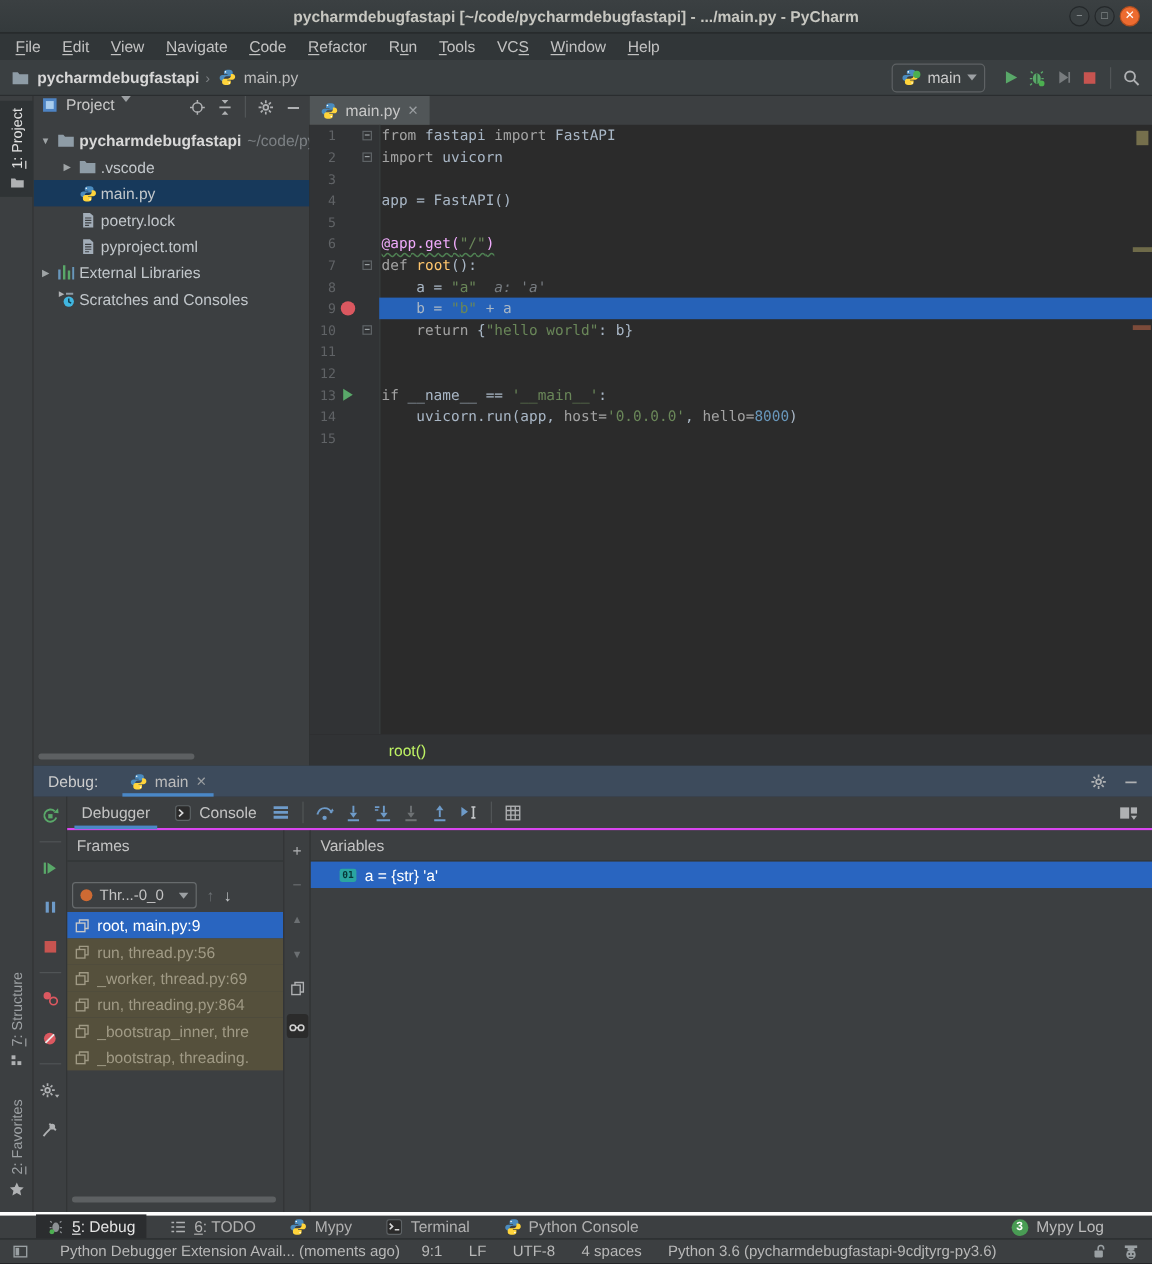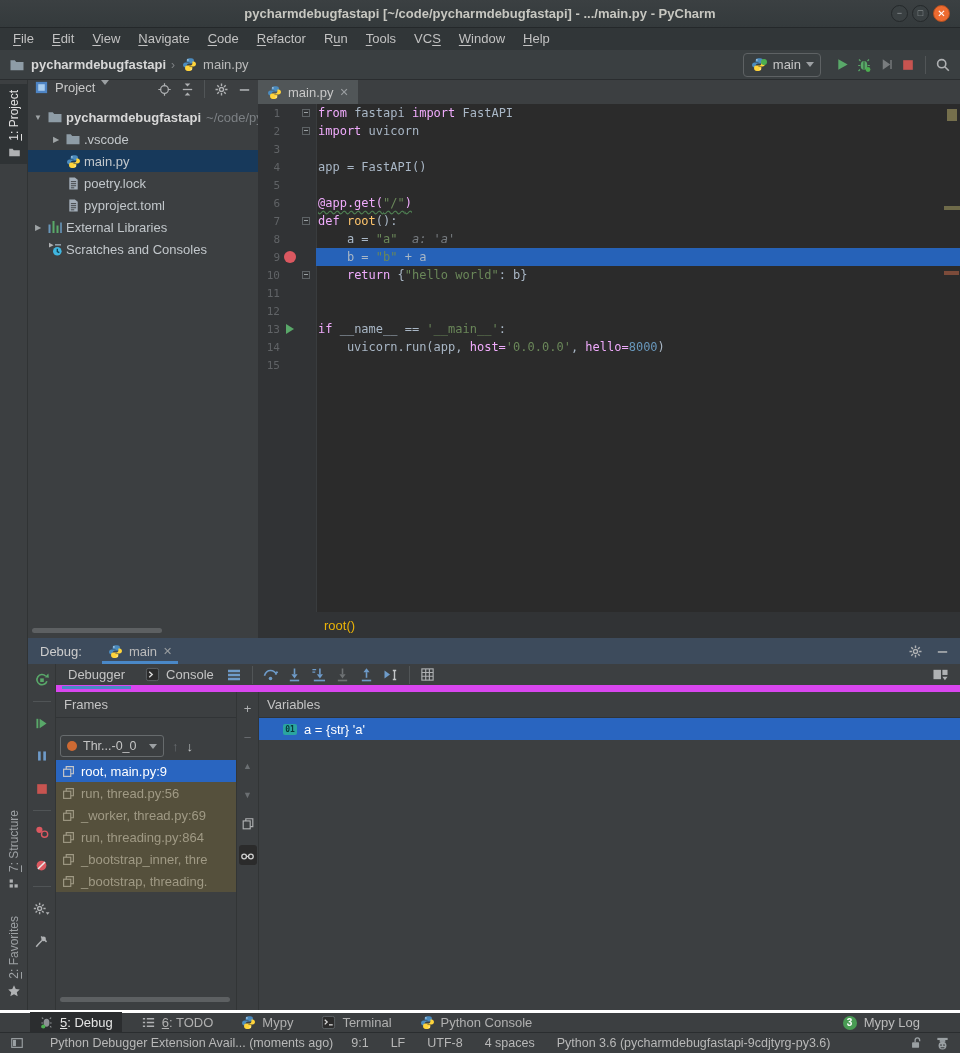--- a/index.html
+++ b/index.html
@@ -73,36 +73,36 @@
   .gut{width:58px;flex:none;display:flex;align-items:center;z-index:1;}
   .ln{width:22px;text-align:right;color:#606366;font-size:11px;flex:none;}
   .gmark{width:19px;display:flex;align-items:center;justify-content:center;flex:none;}
   .gfold{width:13px;display:flex;align-items:center;justify-content:center;flex:none;}
   .foldbox{width:8px;height:8px;border:1px solid #5e6366;position:relative;box-sizing:border-box;}
   .foldbox::after{content:"";position:absolute;left:1px;right:1px;top:2px;border-top:1px solid #9aa0a3;}
   .bp{width:12px;height:12px;border-radius:50%;background:#DB5860;}
   .runarrow{width:0;height:0;border-top:5px solid transparent;border-bottom:5px solid transparent;border-left:8px solid #59A869;}
   .codecell{flex:1;display:flex;align-items:center;white-space:pre;padding-left:2px;color:#A9B7C6;}
   .crow.exec .codecell{background:#2662B8;}
-  .kw{color:#f0abfc}.str{color:#6A8759}.num{color:#6897BB}.dec{color:#f0abfc}.fn{color:#FFC66D}.pl{color:#A9B7C6}
+  .kw{color:#a3a3a3}.str{color:#6A8759}.num{color:#6897BB}.dec{color:#f0abfc}.fn{color:#FFC66D}.pl{color:#A9B7C6}
   .hint{color:#787d82;font-style:italic;}
   .wavy{text-decoration:underline wavy #4E8052;text-underline-offset:3px;}
   .ind-square{position:absolute;right:3px;top:5px;width:10px;height:12px;background:#756F4C;z-index:2;}
   .mark-olive{position:absolute;right:0;top:102px;width:16px;height:4px;background:#6e6a49;z-index:2;}
   .mark-brown{position:absolute;right:1px;top:167px;width:15px;height:4px;background:#7c4b3a;z-index:2;}
-  .ed-breadcrumb{position:absolute;left:0;right:0;bottom:0;height:26px;background:#313335;display:flex;align-items:center;padding-left:66px;color:#eab308;box-sizing:border-box;}
+  .ed-breadcrumb{position:absolute;left:0;right:0;bottom:0;height:26px;background:#313335;display:flex;align-items:center;padding-left:66px;color:#bef264;box-sizing:border-box;}
 
   
   .debug{left:0;top:638px;width:960px;height:372px;}
   .d-header{position:absolute;left:28px;right:0;top:0;height:26px;background:#3D4B5C;display:flex;align-items:center;}
   .d-label{margin-left:12px;color:#CDCDCD;}
   .d-tab{position:relative;height:26px;display:flex;align-items:center;gap:6px;margin-left:20px;padding:0 6px;}
   .d-tab-underline{position:absolute;left:0;right:0;bottom:0;height:3px;background:#4A88C7;}
   .d-hicons{margin-left:auto;display:flex;gap:12px;margin-right:10px;}
-  .d-toolbar{position:absolute;left:56px;right:0;top:26px;height:28px;background:#3C3F41;border-bottom:7px solid #d946ef;box-sizing:border-box;display:flex;align-items:center;}
+  .d-toolbar{position:absolute;left:56px;right:0;top:26px;height:28px;background:#3C3F41;border-bottom:2px solid #d946ef;box-sizing:border-box;display:flex;align-items:center;}
   .dtab{position:relative;height:28px;display:flex;align-items:center;gap:6px;padding:0 8px;margin-left:4px;color:#C4C4C4;}
   .dtab .ul{position:absolute;left:2px;right:2px;bottom:0;height:3px;background:#4A88C7;}
   .d-ti{width:24px;height:24px;display:flex;align-items:center;justify-content:center;}
   .d-strip{position:absolute;left:28px;top:26px;bottom:0;width:28px;background:#3C3F41;border-right:1px solid #323536;box-sizing:border-box;
            display:flex;flex-direction:column;align-items:center;padding-top:4px;gap:9px;}
   .strip-sep{width:18px;height:1px;background:#505456;}
   .frames{position:absolute;left:56px;top:54px;width:180px;bottom:0;background:#3C3F41;overflow:hidden;}
   .pane-h{height:26px;line-height:26px;padding-left:8px;color:#C4C4C4;border-bottom:1px solid #313436;box-sizing:border-box;}
   .thread-row{height:28px;display:flex;align-items:center;gap:8px;padding-left:4px;margin-top:14px;}
   .thread-dd{display:flex;align-items:center;gap:6px;border:1px solid #676b6d;border-radius:3px;height:22px;padding:0 6px;min-width:104px;box-sizing:border-box;}

